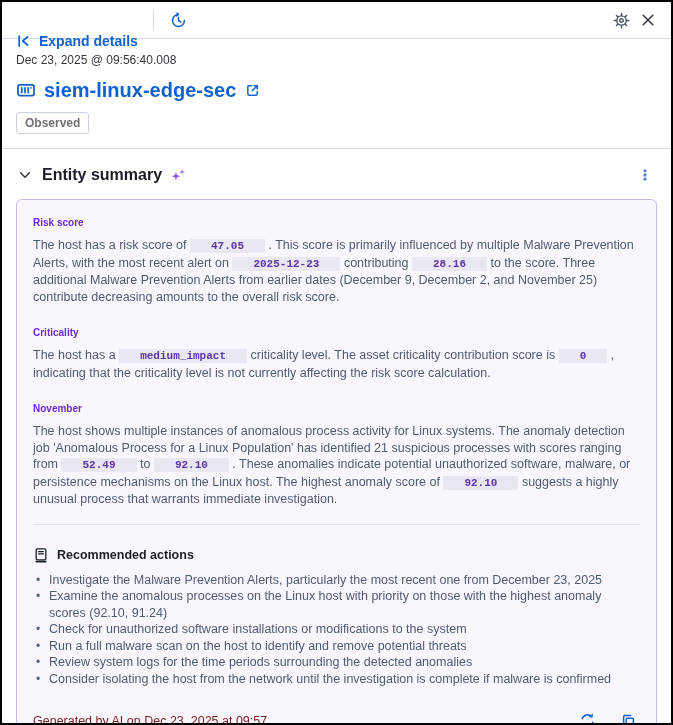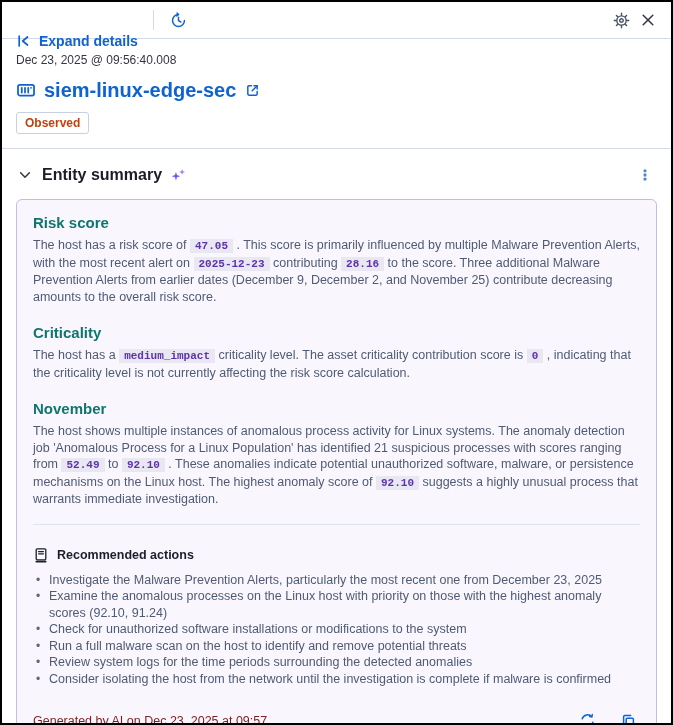--- a/index.html
+++ b/index.html
@@ -22,38 +22,38 @@
   .vdivider{width:1px;height:20px;background:#d3dae6;margin:0 9px;}
   .icon-btn{background:none;border:none;padding:3px;display:flex;align-items:center;cursor:pointer;}
   .spacer{flex:1;}
   
   .content{padding:0 14px;}
   .timestamp{margin-top:14px;font-size:12px;color:#343741;}
   .title-row{margin-top:10px;display:flex;align-items:center;gap:8px;}
   .entity-title{font-size:20px;font-weight:700;color:#0e62d2;line-height:26px;cursor:pointer;}
   .badge{
     display:inline-block;margin-top:9px;padding:2px 8px;border:1px solid #c9d1de;
-    border-radius:3px;font-size:12px;font-weight:700;color:#c2410c;background:#fff;line-height:16px;
+    border-radius:3px;font-size:12px;font-weight:700;color:#737373;background:#fff;line-height:16px;
   }
   .hrule{border:none;border-top:1px solid #d3dae6;margin:14px -14px 0 -14px;}
   
   .summary-head{margin-top:16px;display:flex;align-items:center;gap:8px;}
   .summary-title{font-size:16px;font-weight:700;color:#1a1c26;cursor:pointer;}
   .chev-btn{background:none;border:none;padding:2px;display:flex;cursor:pointer;}
   
   .panel{
     margin:14px 0 0 0;border:1px solid #c9b8ec;border-radius:6px;background:#f9f7fd;
     padding:15px 16px 15px 16px;box-sizing:border-box;
   }
   .sec{margin-bottom:20px;}
-  .sec-heading{font-size:15px;font-weight:700;color:#0f766e;line-height:16px;margin-bottom:6px;}
+  .sec-heading{font-size:10px;font-weight:700;color:#6d28d9;line-height:16px;margin-bottom:6px;}
   .sec-body{font-size:12.5px;color:#4f5b74;line-height:16.5px;}
   .chip{
     font-family:"Liberation Mono", monospace;font-size:11px;font-weight:700;
-    color:#5c33ab;background:#e9e7f1;border-radius:0;padding:1px 5px;white-space:nowrap;
+    color:#5c33ab;background:#e9e7f1;border-radius:0;padding:1px 21px;white-space:nowrap;
   }
   .panel-divider{border:none;border-top:1px solid #dde3ef;margin:0 0 14px 0;}
   .rec-head{display:flex;align-items:center;gap:8px;margin-top:22px;}
   .rec-title{font-size:12.5px;font-weight:700;color:#1b1f29;}
   ul.rec-list{margin:9px 0 8px 0;padding:0;list-style:none;}
   ul.rec-list li{
     position:relative;padding-left:16px;font-size:12.5px;color:#4f5b74;line-height:16.5px;
   }
   ul.rec-list li::before{content:"•";position:absolute;left:3px;top:0;color:#5a6782;font-size:12px;}
   .panel-footer{margin-top:22px;display:flex;align-items:center;}

